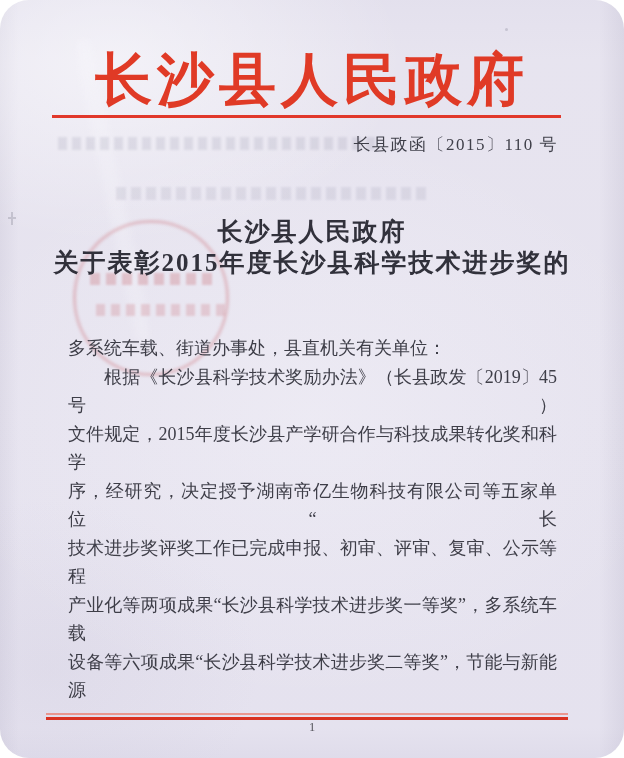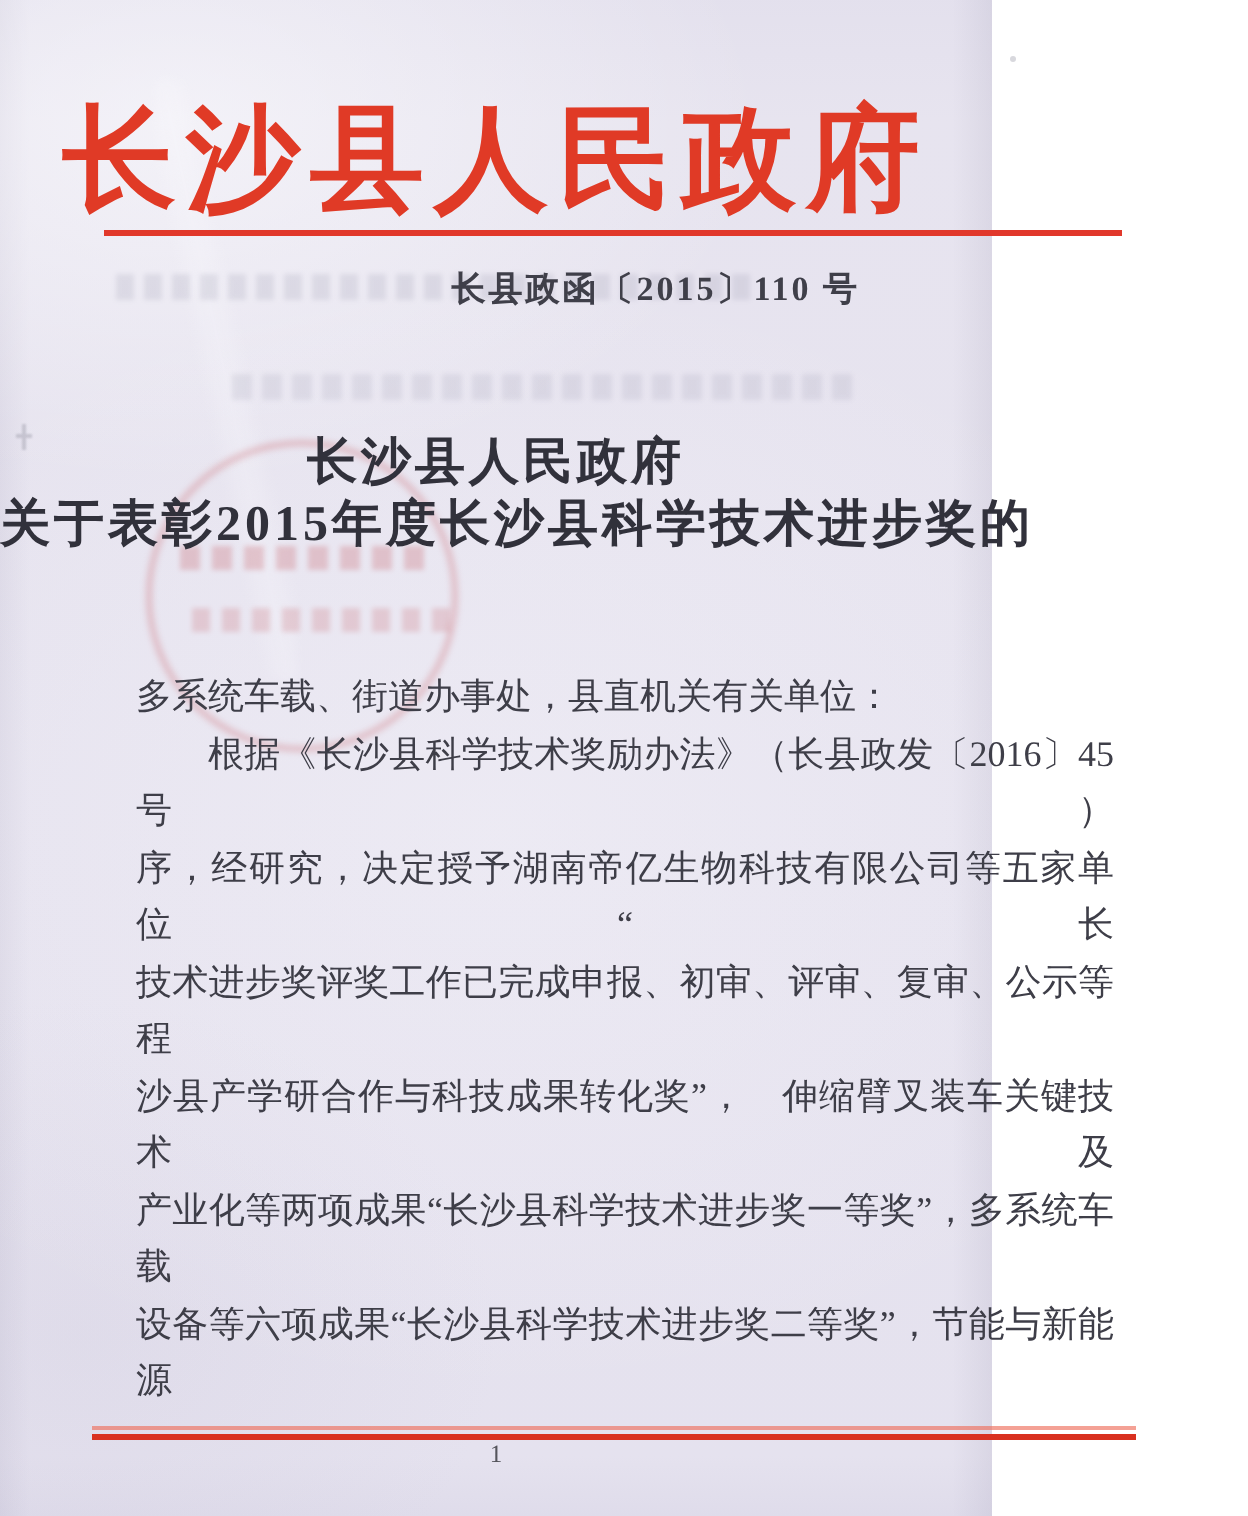--- a/index.html
+++ b/index.html
@@ -3,46 +3,46 @@
 <meta charset="utf-8">
 <style>
   html, body { margin: 0; padding: 0; }
   body {
     width: 624px; height: 758px;
     font-family: "Liberation Serif", "DejaVu Serif", serif;
     overflow: hidden;
   }
   .page {
     position: relative;
-    width: 496px; height: 758px;
+    width: 624px; height: 758px;
     background-color: #e7e4ef;
     background-image:
       radial-gradient(ellipse 420px 260px at 18% 8%, rgba(253,253,255,0.55), rgba(253,253,255,0) 70%),
       radial-gradient(ellipse 500px 380px at 50% 55%, rgba(248,247,252,0.35), rgba(248,247,252,0) 75%),
       radial-gradient(ellipse 300px 240px at 8% 88%, rgba(190,185,208,0.16), rgba(190,185,208,0) 70%),
       linear-gradient(90deg, rgba(130,125,155,0.10), rgba(130,125,155,0) 3%, rgba(130,125,155,0) 96%, rgba(130,125,155,0.12)),
       linear-gradient(180deg, rgba(225,222,236,0.6), rgba(231,228,240,0.2) 8%, rgba(226,223,238,0.4) 96%, rgba(215,212,230,0.5));
+    border-radius: 29px;
   }
   
   .letterhead {
     position: absolute; top: 42px; left: 0; width: 100%;
     text-align: center;
     font-size: 57px; font-weight: bold; letter-spacing: 5px;
     color: #e03a26;
     white-space: nowrap;
   }
   .rule-top {
     position: absolute; top: 115px; left: 52px; width: 509px; height: 3px;
     background: #e1382b;
   }
   .doc-number {
     position: absolute; top: 133px; right: 66px;
     font-size: 17px; letter-spacing: 1.5px; color: #3f3f49;
     white-space: nowrap;
-    font-weight: bold;
   }
   
   .title-block {
     position: absolute; top: 216px; left: 0; width: 100%;
     text-align: center; color: #31313b;
   }
   .title-line {
     font-size: 25px; font-weight: 600; line-height: 31px; letter-spacing: 2px;
     white-space: nowrap;
   }
@@ -130,24 +130,24 @@
   <div class="rule-top"></div>
   <div class="doc-number">长县政函〔2015〕110 号</div>
 
   <div class="title-block">
     <div class="title-line">长沙县人民政府</div>
     <div class="title-line">关于表彰2015年度长沙县科学技术进步奖的</div>
   </div>
 
   <div class="body-block">
     <div class="line">多系统车载、街道办事处，县直机关有关单位：</div>
-    <div class="line ind j">根据《长沙县科学技术奖励办法》（长县政发〔2016〕45号）</div>
+    <div class="line ind j">根据《长沙县科学技术奖励办法》（长县政发〔2019〕45号）</div>
+    <div class="line j">文件规定，2015年度长沙县产学研合作与科技成果转化奖和科学</div>
     <div class="line j">序，经研究，决定授予湖南帝亿生物科技有限公司等五家单位“长</div>
     <div class="line j">技术进步奖评奖工作已完成申报、初审、评审、复审、公示等程</div>
-    <div class="line j">沙县产学研合作与科技成果转化奖”，　伸缩臂叉装车关键技术及</div>
     <div class="line j">产业化等两项成果“长沙县科学技术进步奖一等奖”，多系统车载</div>
     <div class="line j">设备等六项成果“长沙县科学技术进步奖二等奖”，节能与新能源</div>
 
   </div>
 
   <div class="rule-bottom-light"></div>
   <div class="rule-bottom"></div>
   <div class="page-number">1</div>
 
 </div>

